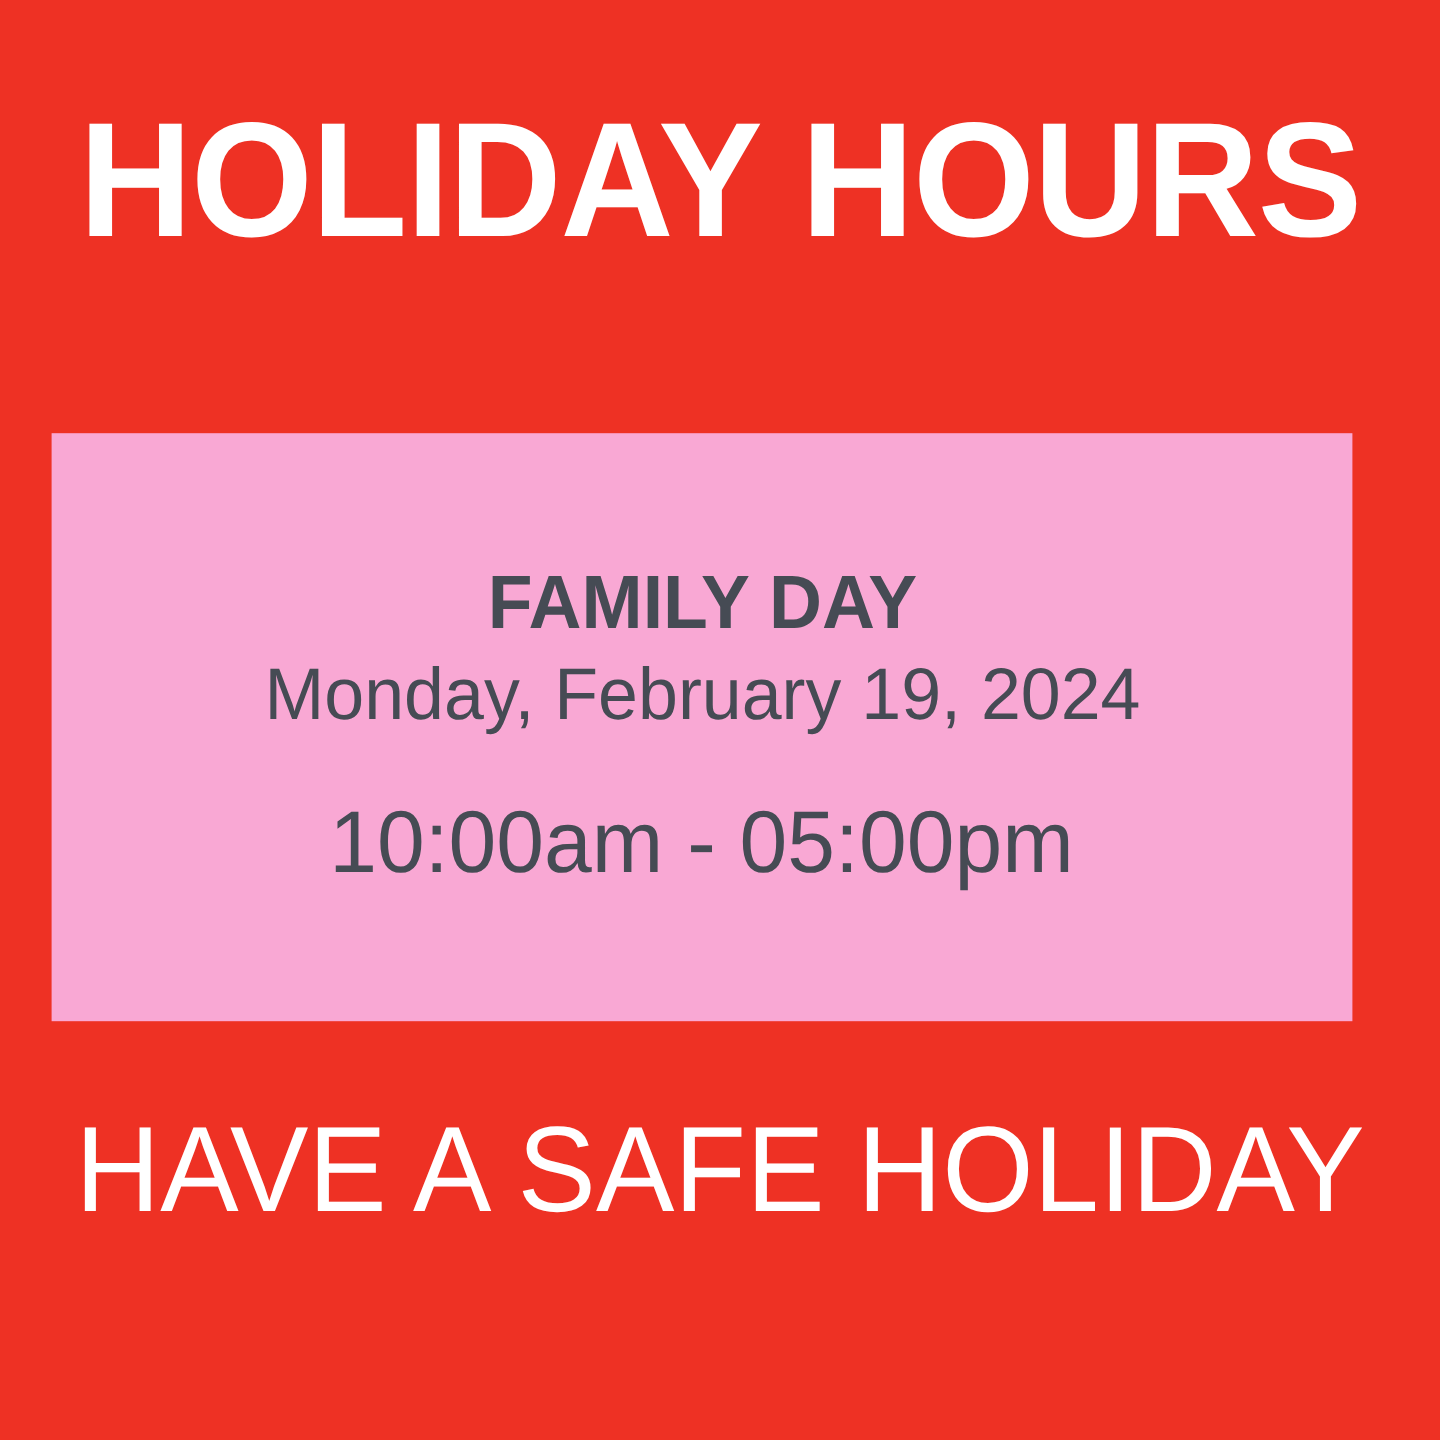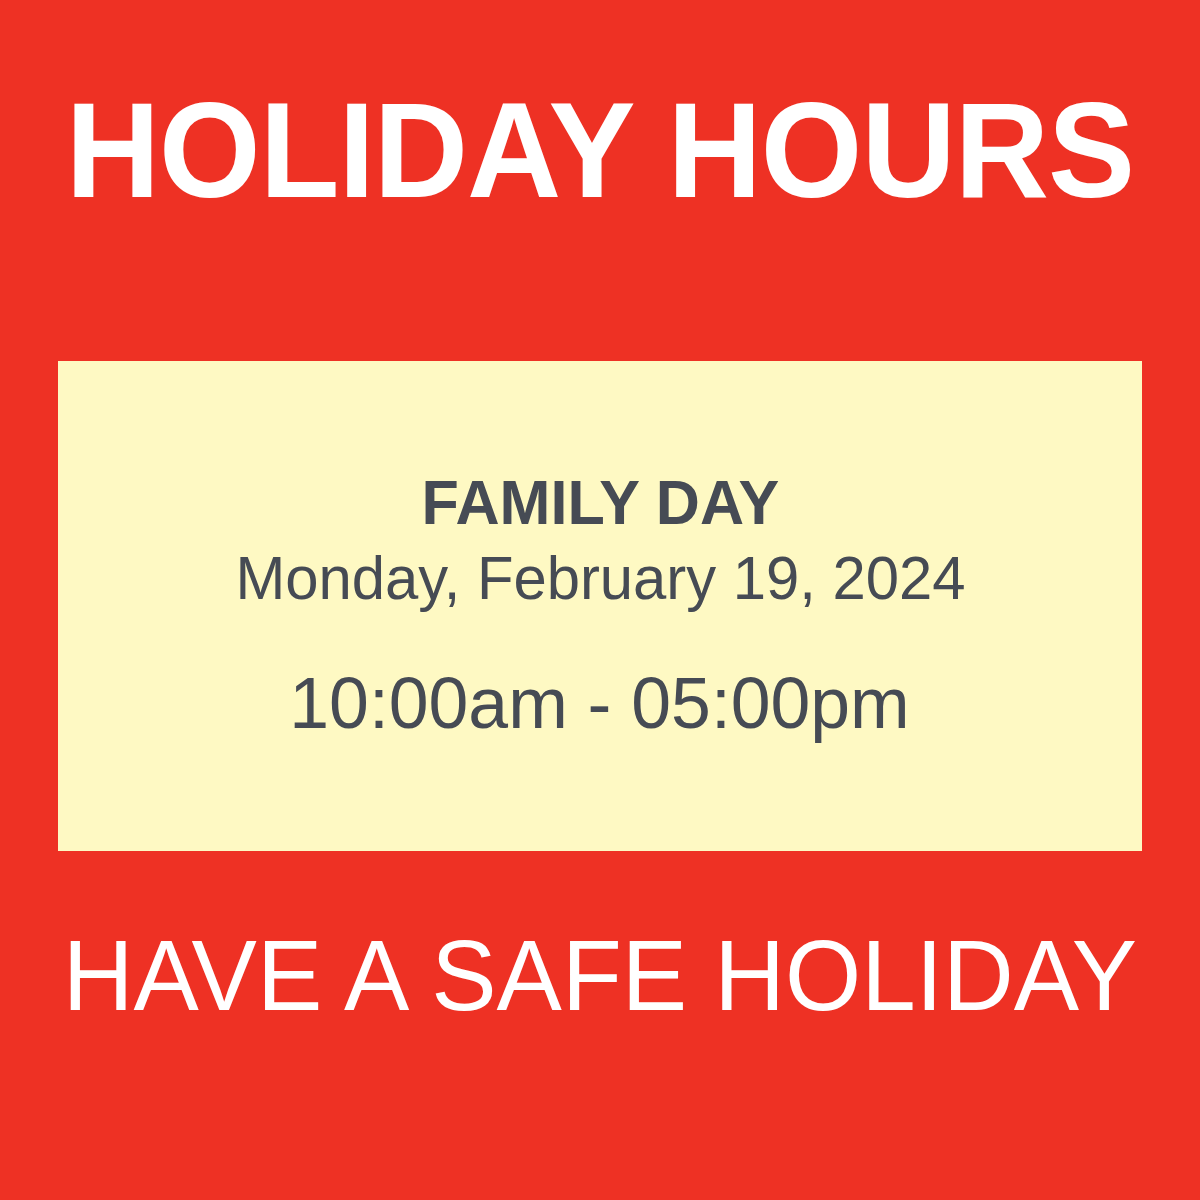--- a/index.html
+++ b/index.html
@@ -40,25 +40,25 @@
     line-height: 1;
     letter-spacing: -1px;
     white-space: nowrap;
     transform: scaleX(0.96);
     transform-origin: center center;
   }
 
   
   #info-card {
     position: absolute;
-    left: 58px;
+    left: 43px;
     top: 361px;
     width: 1084px;
     height: 490px;
-    background: #fef9c3;
+    background: #f9a8d4;
     box-sizing: border-box;
     padding-left: 27px;
   }
 
   #card-inner {
     position: absolute;
     left: 0;
     top: 0;
     width: 100%;
     height: 100%;

